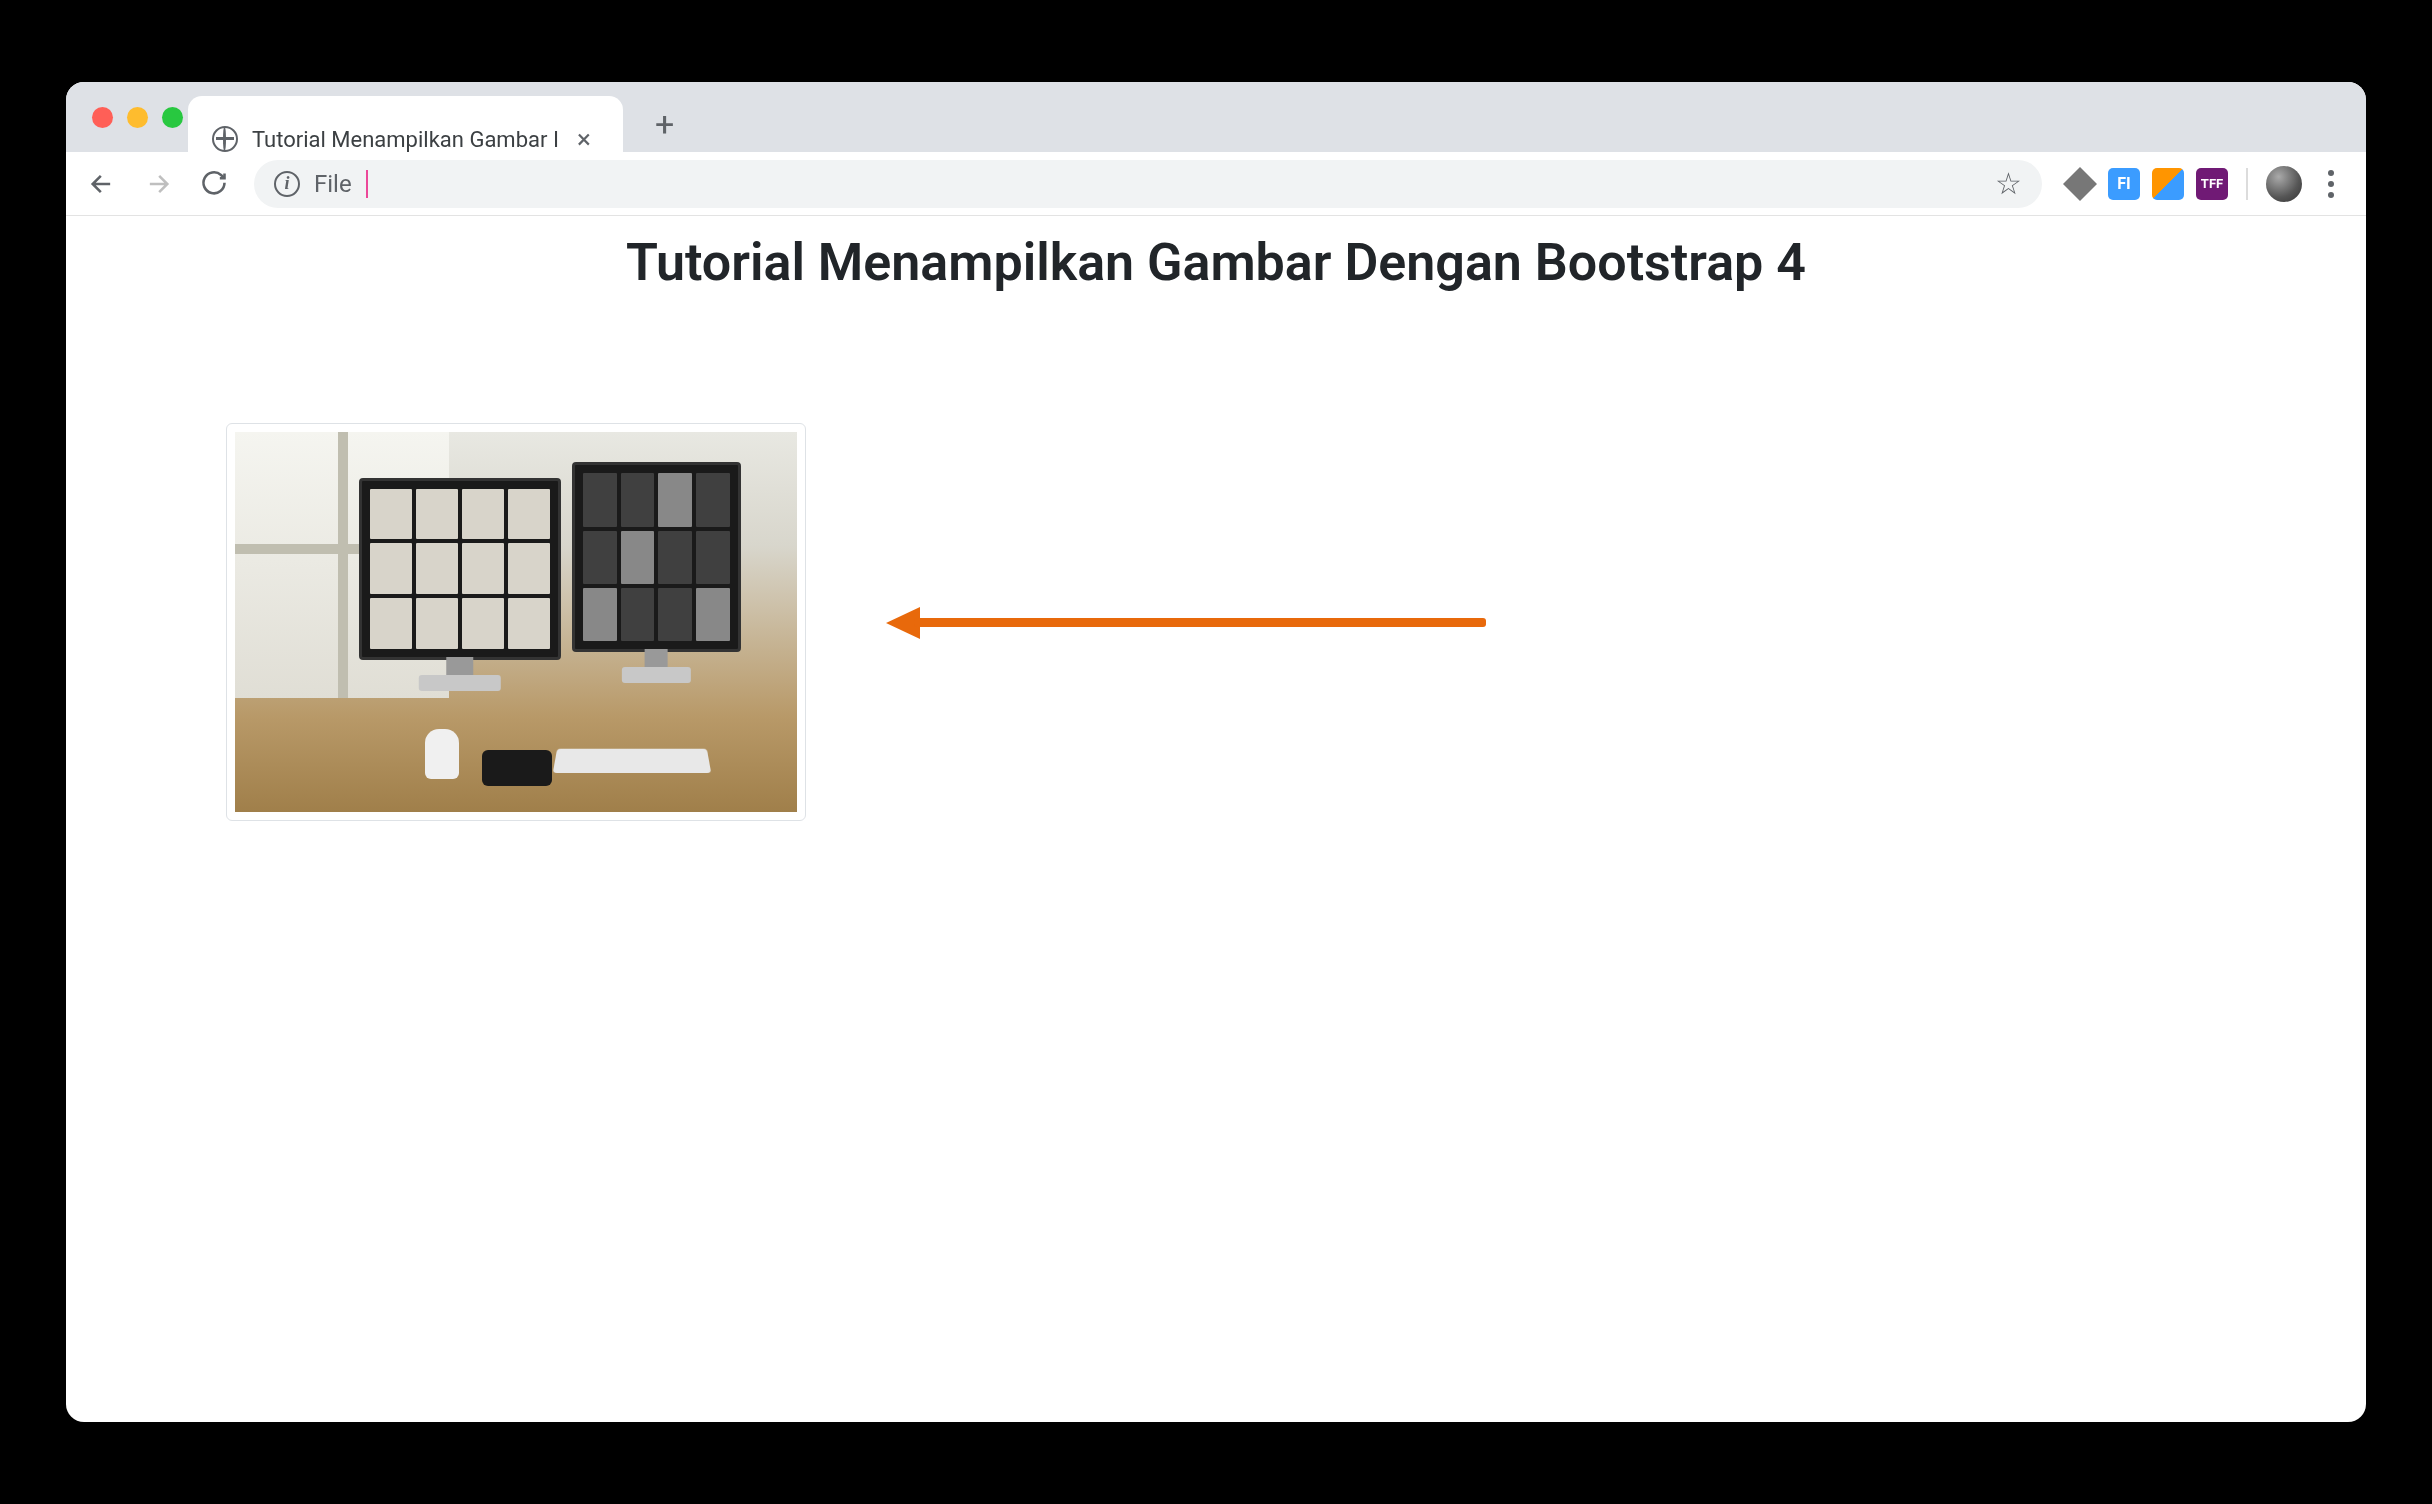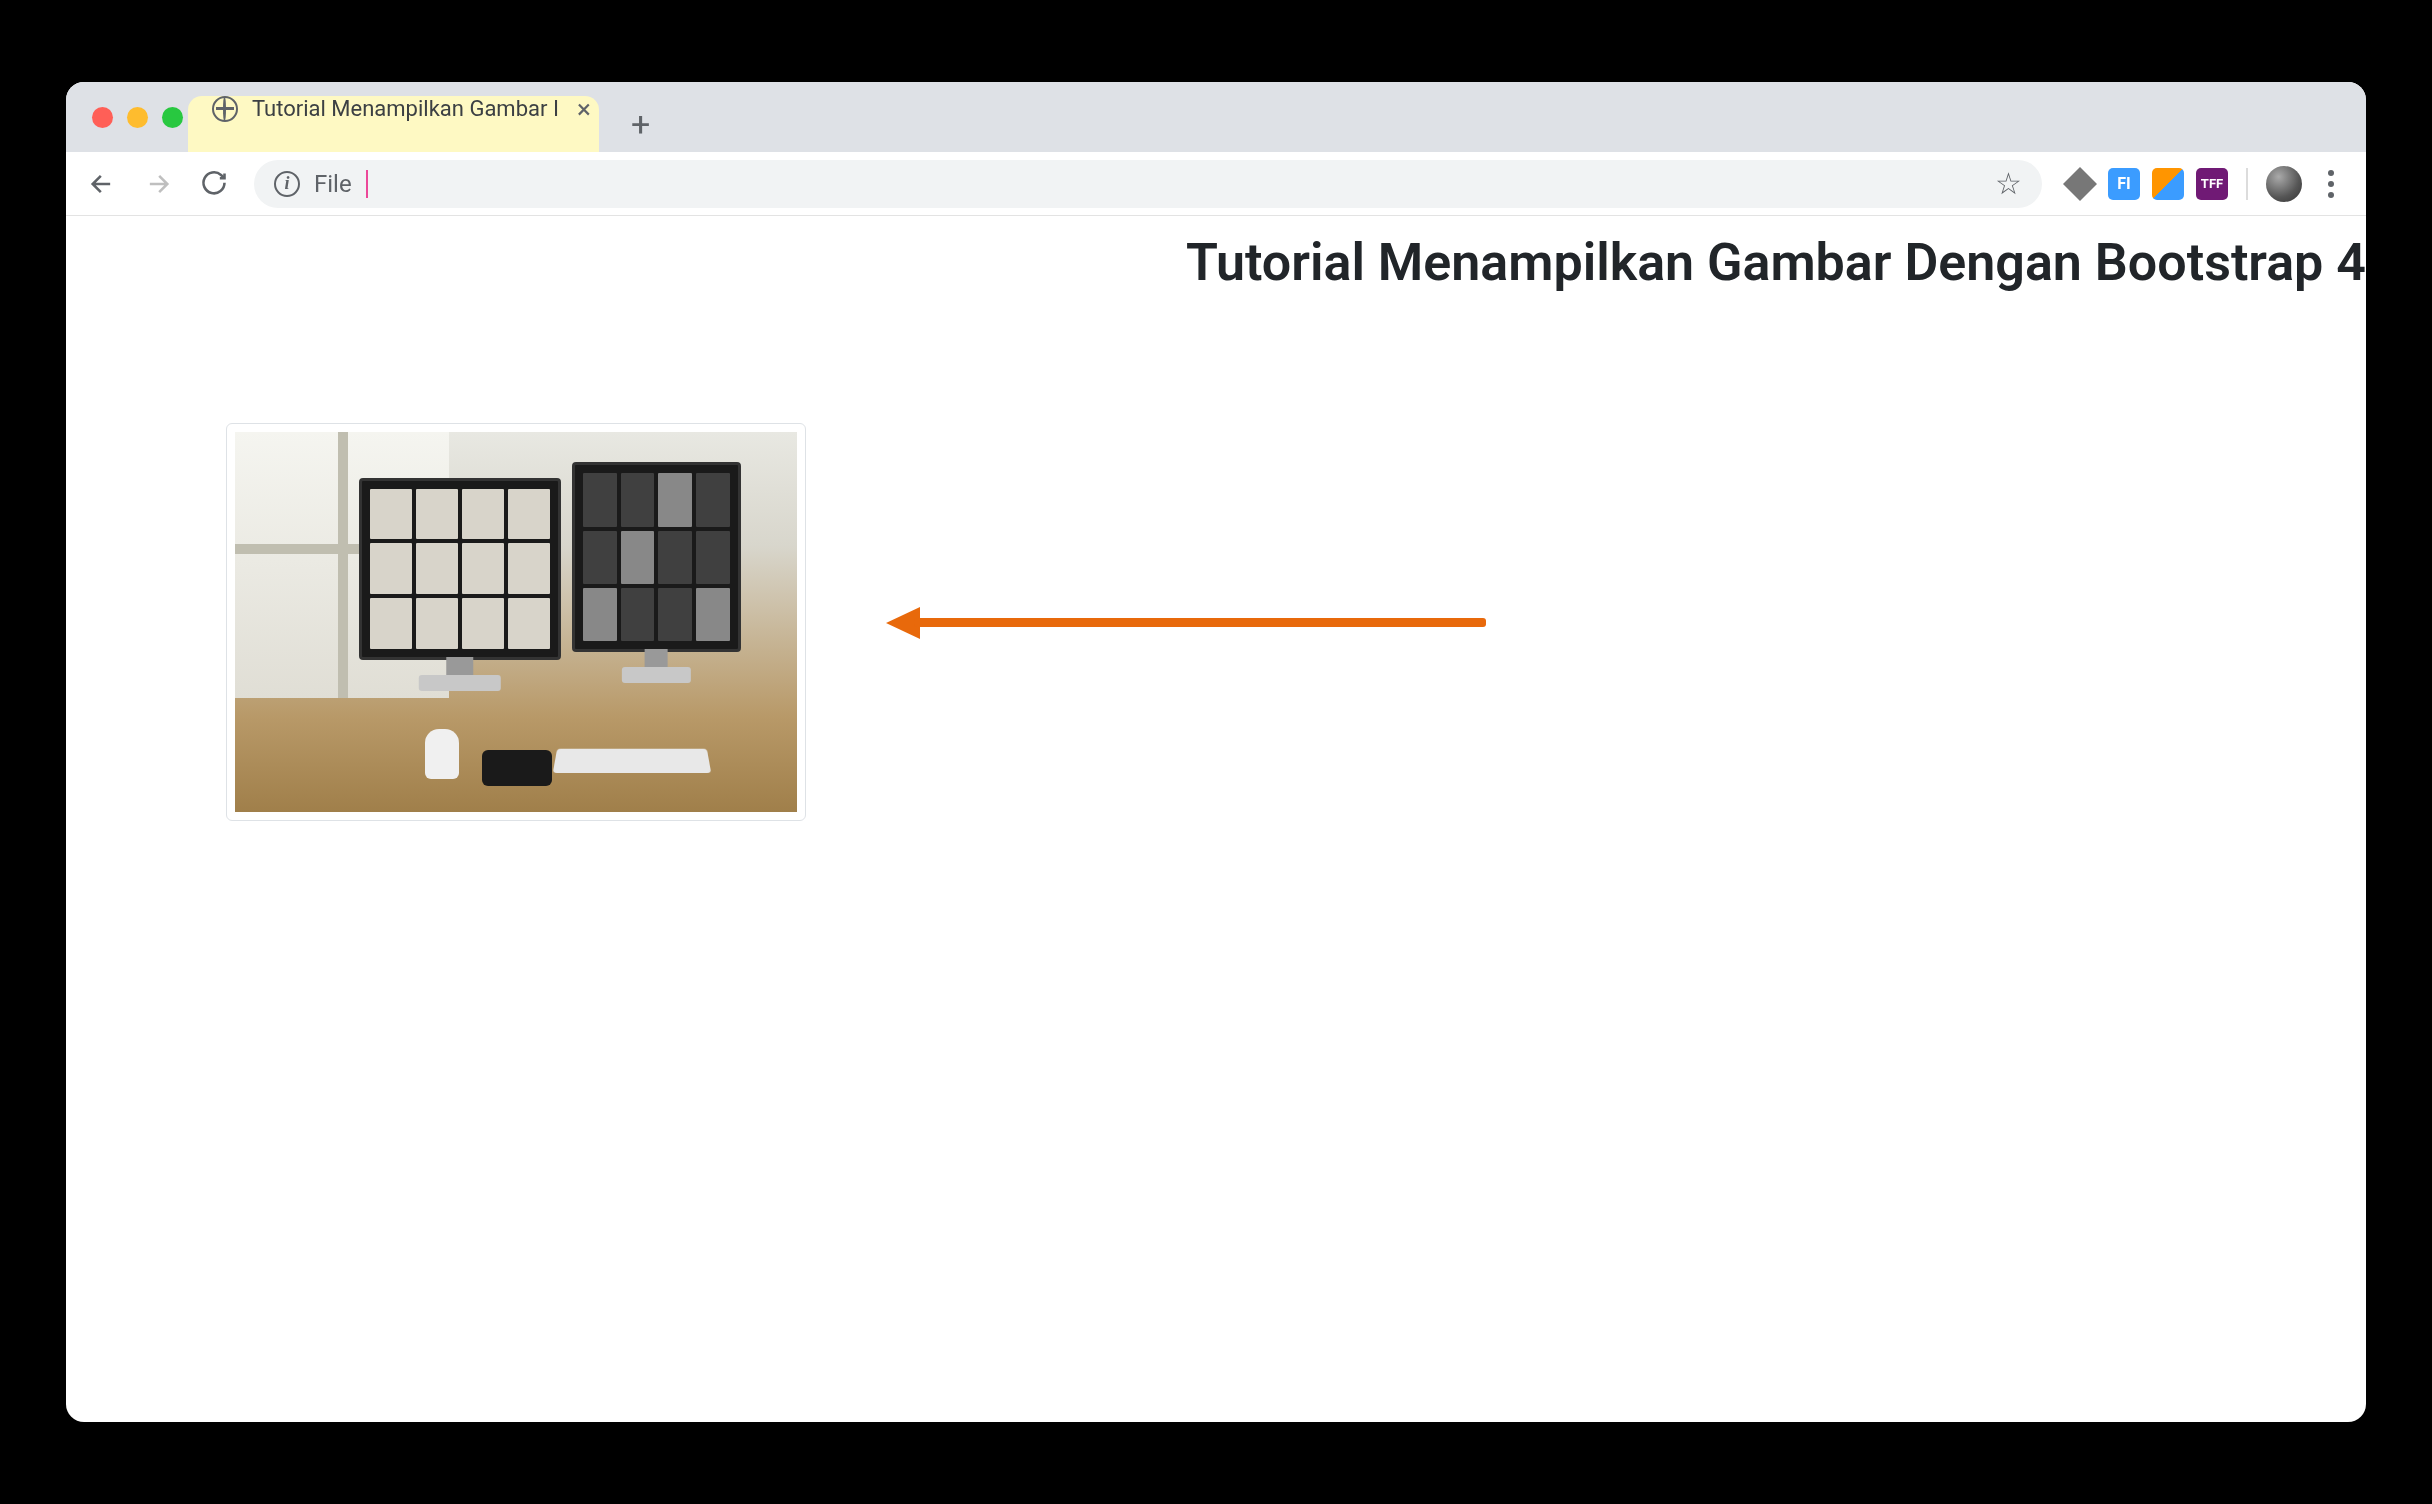--- a/index.html
+++ b/index.html
@@ -40,25 +40,25 @@
     .traffic-light {
       width: 21px;
       height: 21px;
       border-radius: 50%;
     }
     .tl-red { background: #ff5f57; }
     .tl-yellow { background: #febc2e; }
     .tl-green { background: #28c840; }
     .tab {
       margin-left: 100px;
-      background: #fef9c3;
+      background: #ffffff;
       height: 56px;
       display: flex;
-      align-items: flex-start;
-      padding: 0 4px 0 24px;
+      align-items: flex-end;
+      padding: 0 28px 0 24px;
       border-radius: 14px 14px 0 0;
       min-width: 400px;
       gap: 14px;
       position: relative;
     }
     .tab-favicon {
       width: 26px;
       height: 26px;
       border: 2.5px solid #5f6368;
       border-radius: 50%;
@@ -211,21 +211,21 @@
       padding: 8px 14px;
     }
     .menu-dots span {
       width: 6px;
       height: 6px;
       background: #5f6368;
       border-radius: 50%;
     }
     .page-content {
       padding: 12px 0 0 0;
-      text-align: right;
+      text-align: center;
       position: relative;
       height: calc(100% - 134px);
     }
     .page-title {
       font-size: 52px;
       font-weight: 600;
       color: #212529;
       margin-top: 4px;
     }
     .page-link {

